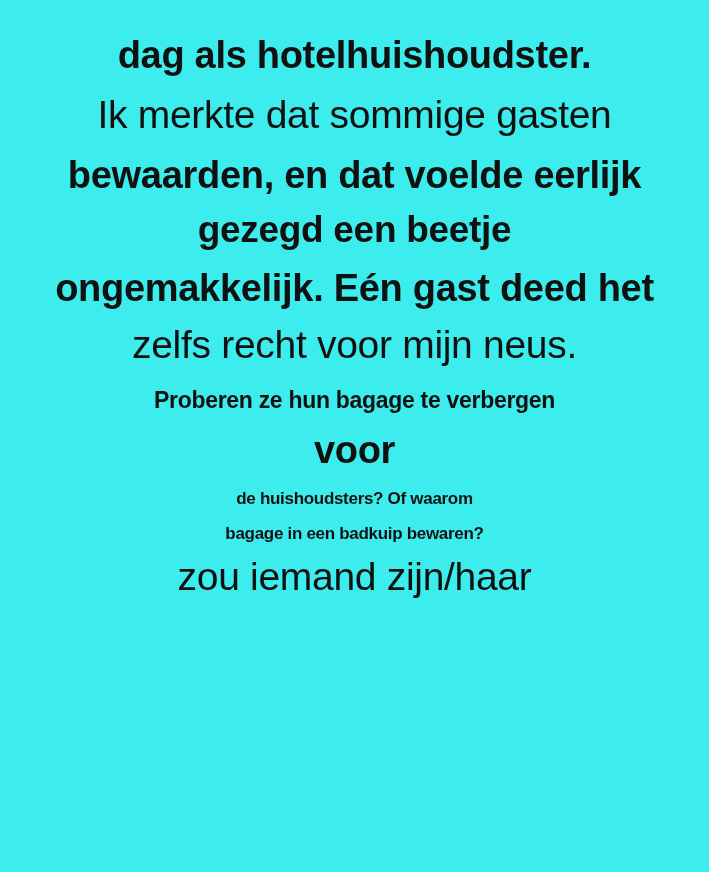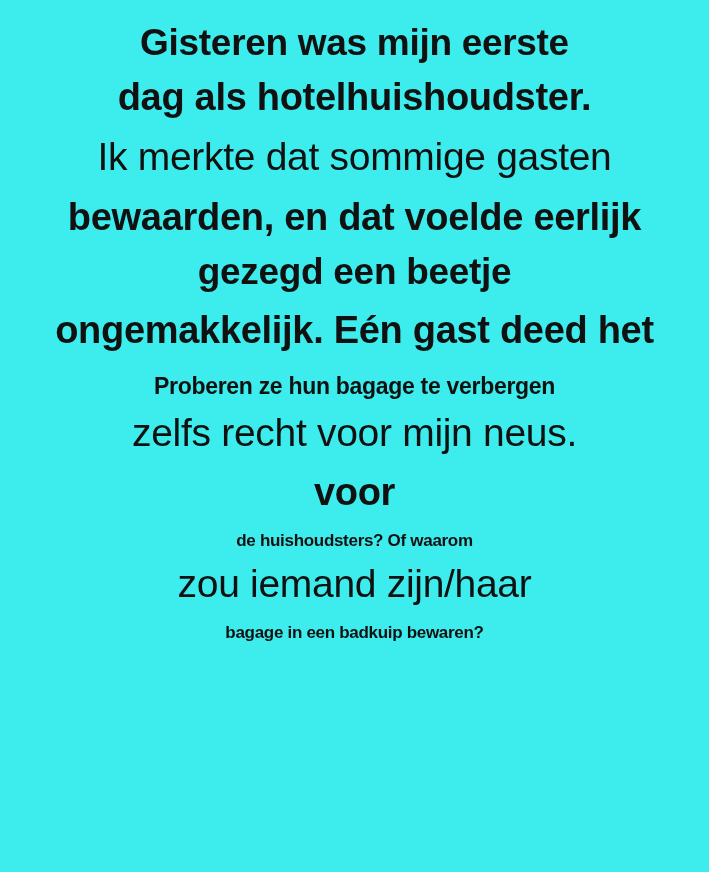--- a/index.html
+++ b/index.html
@@ -38,25 +38,24 @@
   .s-sm { font-size: 17px; font-weight: 700; }
   .s-xs { font-size: 23px; font-weight: 700; }
   .gap-2 { margin-top: 12px; }
   .gap-3 { margin-top: 16px; }
   .gap-4 { margin-top: 20px; }
 </style>
 </head>
 <body>
 
 <div class="poster">
-  <div class="line s-xl">Gisteren was mijn eerste</div>
   <div class="line s-md gap-2">dag als hotelhuishoudster.</div>
   <div class="line s-lg gap-3">Ik merkte dat sommige gasten</div>
   <div class="line s-md gap-3">bewaarden, en dat voelde eerlijk</div>
   <div class="line s-xl gap-2">gezegd een beetje</div>
   <div class="line s-md gap-3">ongemakkelijk. Eén gast deed het</div>
+  <div class="line s-lg gap-2">zelfs recht voor mijn neus.</div>
   <div class="line s-xs gap-4">Proberen ze hun bagage te verbergen</div>
-  <div class="line s-lg gap-2">zelfs recht voor mijn neus.</div>
   <div class="line s-md gap-3">voor</div>
   <div class="line s-sm gap-3">de huishoudsters? Of waarom</div>
+  <div class="line s-sm gap-3">bagage in een badkuip bewaren?</div>
   <div class="line s-lg gap-2">zou iemand zijn/haar</div>
-  <div class="line s-sm gap-3">bagage in een badkuip bewaren?</div>
 </div>
 
 </body></html>

